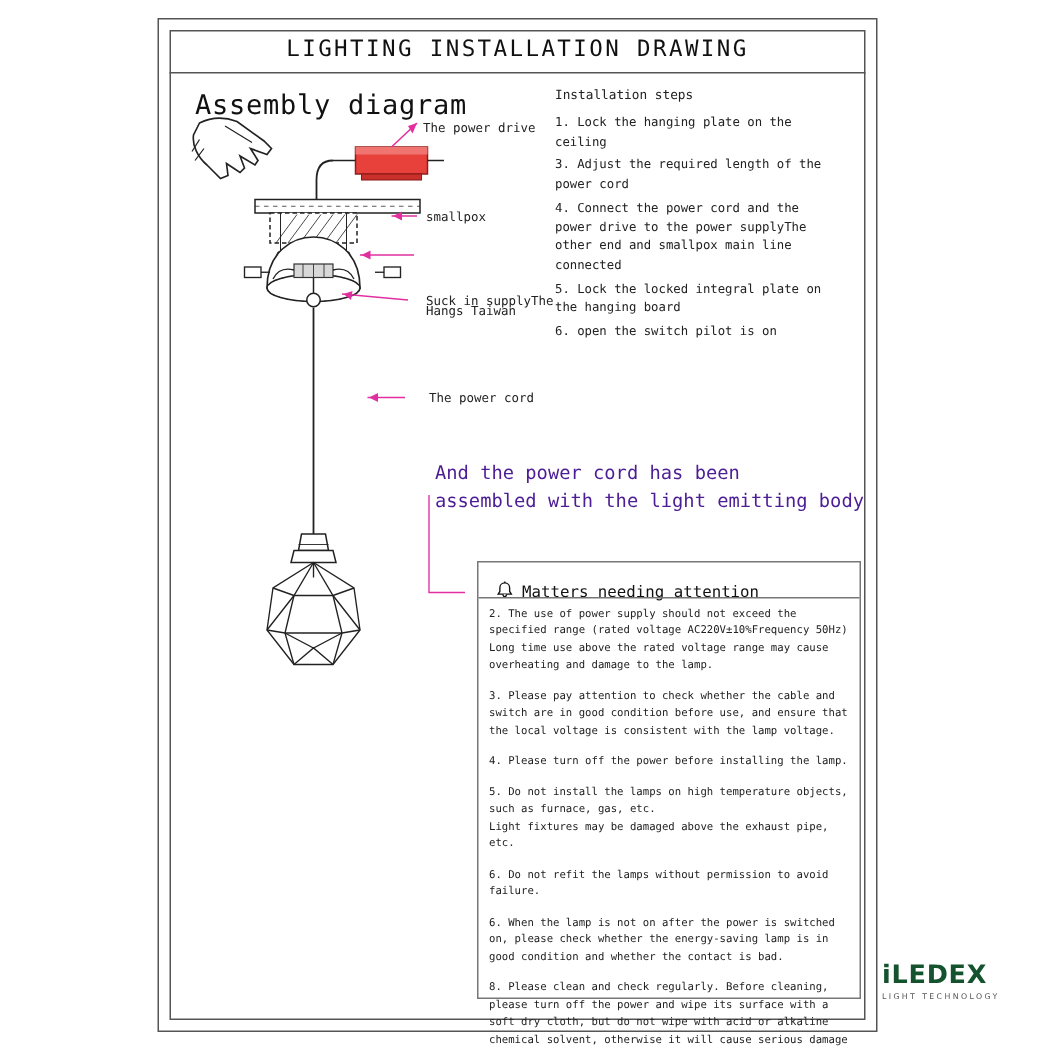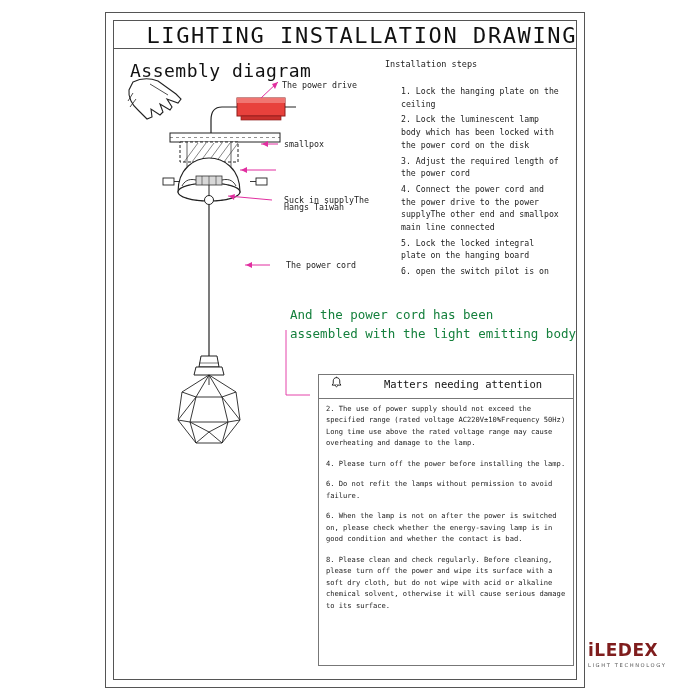--- a/index.html
+++ b/index.html
@@ -35,22 +35,22 @@
     width: 464px; height: 660px;
     border: 1px solid #555;
     box-sizing: border-box;
   }
 
   
   .title {
     position: absolute;
     left: 113px; top: 23px;
     width: 464px;
-    text-align: right;
-    font-size: 22px;
+    text-align: center;
+    font-size: 15px;
     letter-spacing: 1.6px;
     font-family: "DejaVu Sans Mono", monospace;
     color: #111;
   }
   .title-rule {
     position: absolute;
     left: 113px; top: 48px;
     width: 464px; height: 1px;
     background: #555;
   }
@@ -58,30 +58,30 @@
   .assembly-label {
     position: absolute;
     left: 130px; top: 60px;
     font-size: 18px;
     letter-spacing: 0.5px;
   }
 
   
   .steps {
     position: absolute;
-    left: 385px; top: 59px;
+    left: 370px; top: 59px;
     width: 190px;
   }
   .steps-title {
     font-size: 8.5px;
     color: #222;
     margin-bottom: 6px;
   }
   .steps ol {
-    margin: 16px; padding: 0;
+    margin: 0; padding: 0;
     list-style: none;
   }
   .steps li {
     font-size: 8.2px;
     line-height: 1.55;
     color: #222;
     margin-bottom: 3px;
   }
 
   
@@ -91,41 +91,40 @@
     color: #222;
     white-space: nowrap;
   }
 
   
   .statement {
     position: absolute;
     left: 290px; top: 305px;
     font-size: 12.5px;
     line-height: 1.55;
-    color: #15803d;
+    color: #4c1d95;
   }
 
   
   .attention-box {
     position: absolute;
     left: 318px; top: 374px;
     width: 256px; height: 292px;
     border: 1px solid #777;
     box-sizing: border-box;
     background: #fff;
   }
   .attention-header {
     position: absolute;
-    left: 330px; top: 376px;
+    left: 330px; top: 387px;
     width: 235px;
     font-size: 10.5px;
     color: #111;
     display: flex;
     align-items: center;
-    gap: 36px;
   }
   .attention-header .bell {
     margin-right: 5px;
     display: inline-block;
   }
   .attention-rule {
     position: absolute;
     left: 319px; top: 398px;
     width: 254px; height: 1px;
     background: #777;
@@ -145,21 +144,21 @@
   
   .logo {
     position: absolute;
     left: 588px; top: 640px;
     text-align: left;
   }
   .logo-main {
     font-family: "DejaVu Sans", sans-serif;
     font-size: 17px;
     letter-spacing: 0.5px;
-    color: #7f1d1d;
+    color: #14532d;
     font-weight: bold;
   }
   .logo-sub {
     font-family: "DejaVu Sans", sans-serif;
     font-size: 5.2px;
     letter-spacing: 1.6px;
     color: #555;
     margin-top: 2px;
   }
 
@@ -180,21 +179,20 @@
 
   <div class="title">LIGHTING INSTALLATION DRAWING</div>
   <div class="title-rule"></div>
 
   <div class="assembly-label">Assembly diagram</div>
 
   <div class="steps">
     <div class="steps-title">Installation steps</div>
     <ol>
       <li>1. Lock the hanging plate on the ceiling</li>
-      <li>2. Lock the luminescent lamp body which has been locked with the power cord on the disk</li>
       <li>3. Adjust the required length of the power cord</li>
       <li>4. Connect the power cord and the power drive to the power supplyThe other end and smallpox main line connected</li>
       <li>5. Lock the locked integral plate on the hanging board</li>
       <li>6. open the switch pilot is on</li>
     </ol>
   </div>
 
   <svg class="drawing" viewBox="0 0 700 700">
     <g stroke="#222" fill="none" stroke-width="1">
 
@@ -322,21 +320,24 @@
         <path d="M8 2 C5.5 2 4 3.8 4 6 L4 9 L2.6 11.2 L13.4 11.2 L12 9 L12 6 C12 3.8 10.5 2 8 2 Z" fill="#fff"></path>
         <path d="M6.6 11.2 C6.6 12.4 7.2 13.2 8 13.2 C8.8 13.2 9.4 12.4 9.4 11.2" fill="#fff"></path>
         <path d="M8 2 L8 0.9"></path>
       </svg>
     </span>
     <span>Matters needing attention</span>
   </div>
   <div class="attention-rule"></div>
   <div class="attention-list">
     <p>2. The use of power supply should not exceed the specified range (rated voltage AC220V±10%Frequency 50Hz) Long time use above the rated voltage range may cause overheating and damage to the lamp.</p>
+    <p>3. Please pay attention to check whether the cable and switch are in good condition before use, and ensure that the local voltage is consistent with the lamp voltage.</p>
     <p>4. Please turn off the power before installing the lamp.</p>
+    <p style="white-space:pre-line;">5. Do not install the lamps on high temperature objects, such as furnace, gas, etc.
+Light fixtures may be damaged above the exhaust pipe, etc.</p>
     <p>6. Do not refit the lamps without permission to avoid failure.</p>
     <p>6. When the lamp is not on after the power is switched on, please check whether the energy-saving lamp is in good condition and whether the contact is bad.</p>
     <p>8. Please clean and check regularly. Before cleaning, please turn off the power and wipe its surface with a soft dry cloth, but do not wipe with acid or alkaline chemical solvent, otherwise it will cause serious damage to its surface.</p>
   </div>
 
   <div class="logo">
     <div class="logo-main">iLEDEX</div>
     <div class="logo-sub">LIGHT TECHNOLOGY</div>
   </div>
 

